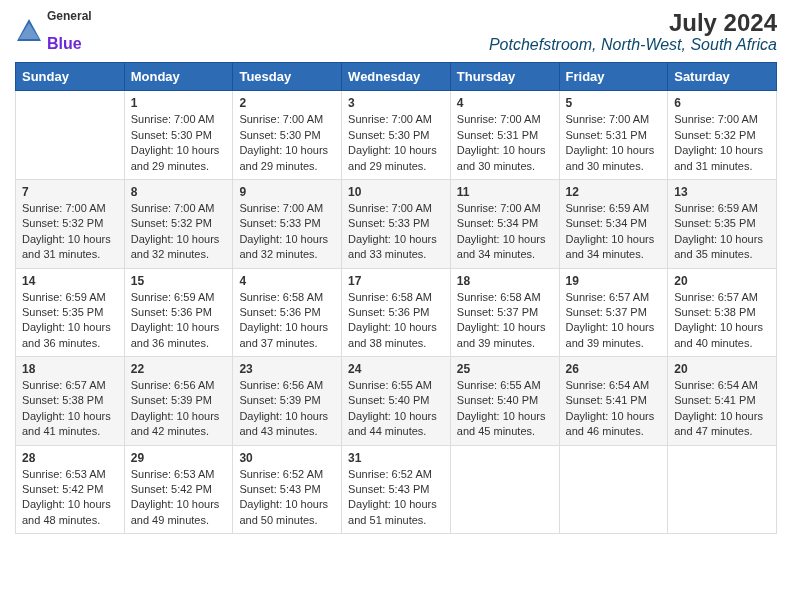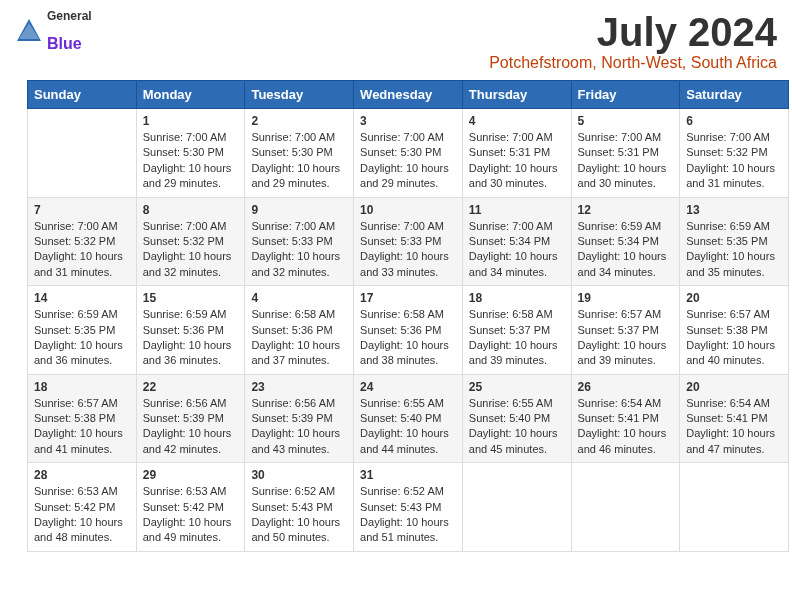--- a/index.html
+++ b/index.html
@@ -18,35 +18,35 @@
     }
     .logo {
       display: flex;
       flex-direction: column;
       align-items: flex-start;
     }
     .title-area {
       text-align: right;
     }
     .month-title {
-      font-size: 40px;
+      font-size: 24px;
       font-weight: bold;
       color: #333;
       line-height: 1.1;
     }
     .location-title {
       font-size: 16px;
-      color: #c2410c;
+      color: #0c4a6e;
       font-weight: normal;
+      font-style: italic;
     }
     table {
       width: 100%;
       border-collapse: collapse;
       border: 1px solid #ccc;
-      margin-left: 12px;
     }
     thead tr th {
       background-color: #2d6cb5;
       color: #fff;
       font-size: 13px;
       font-weight: bold;
       text-align: left;
       padding: 6px 6px;
       border: 1px solid #1a5297;
     }

